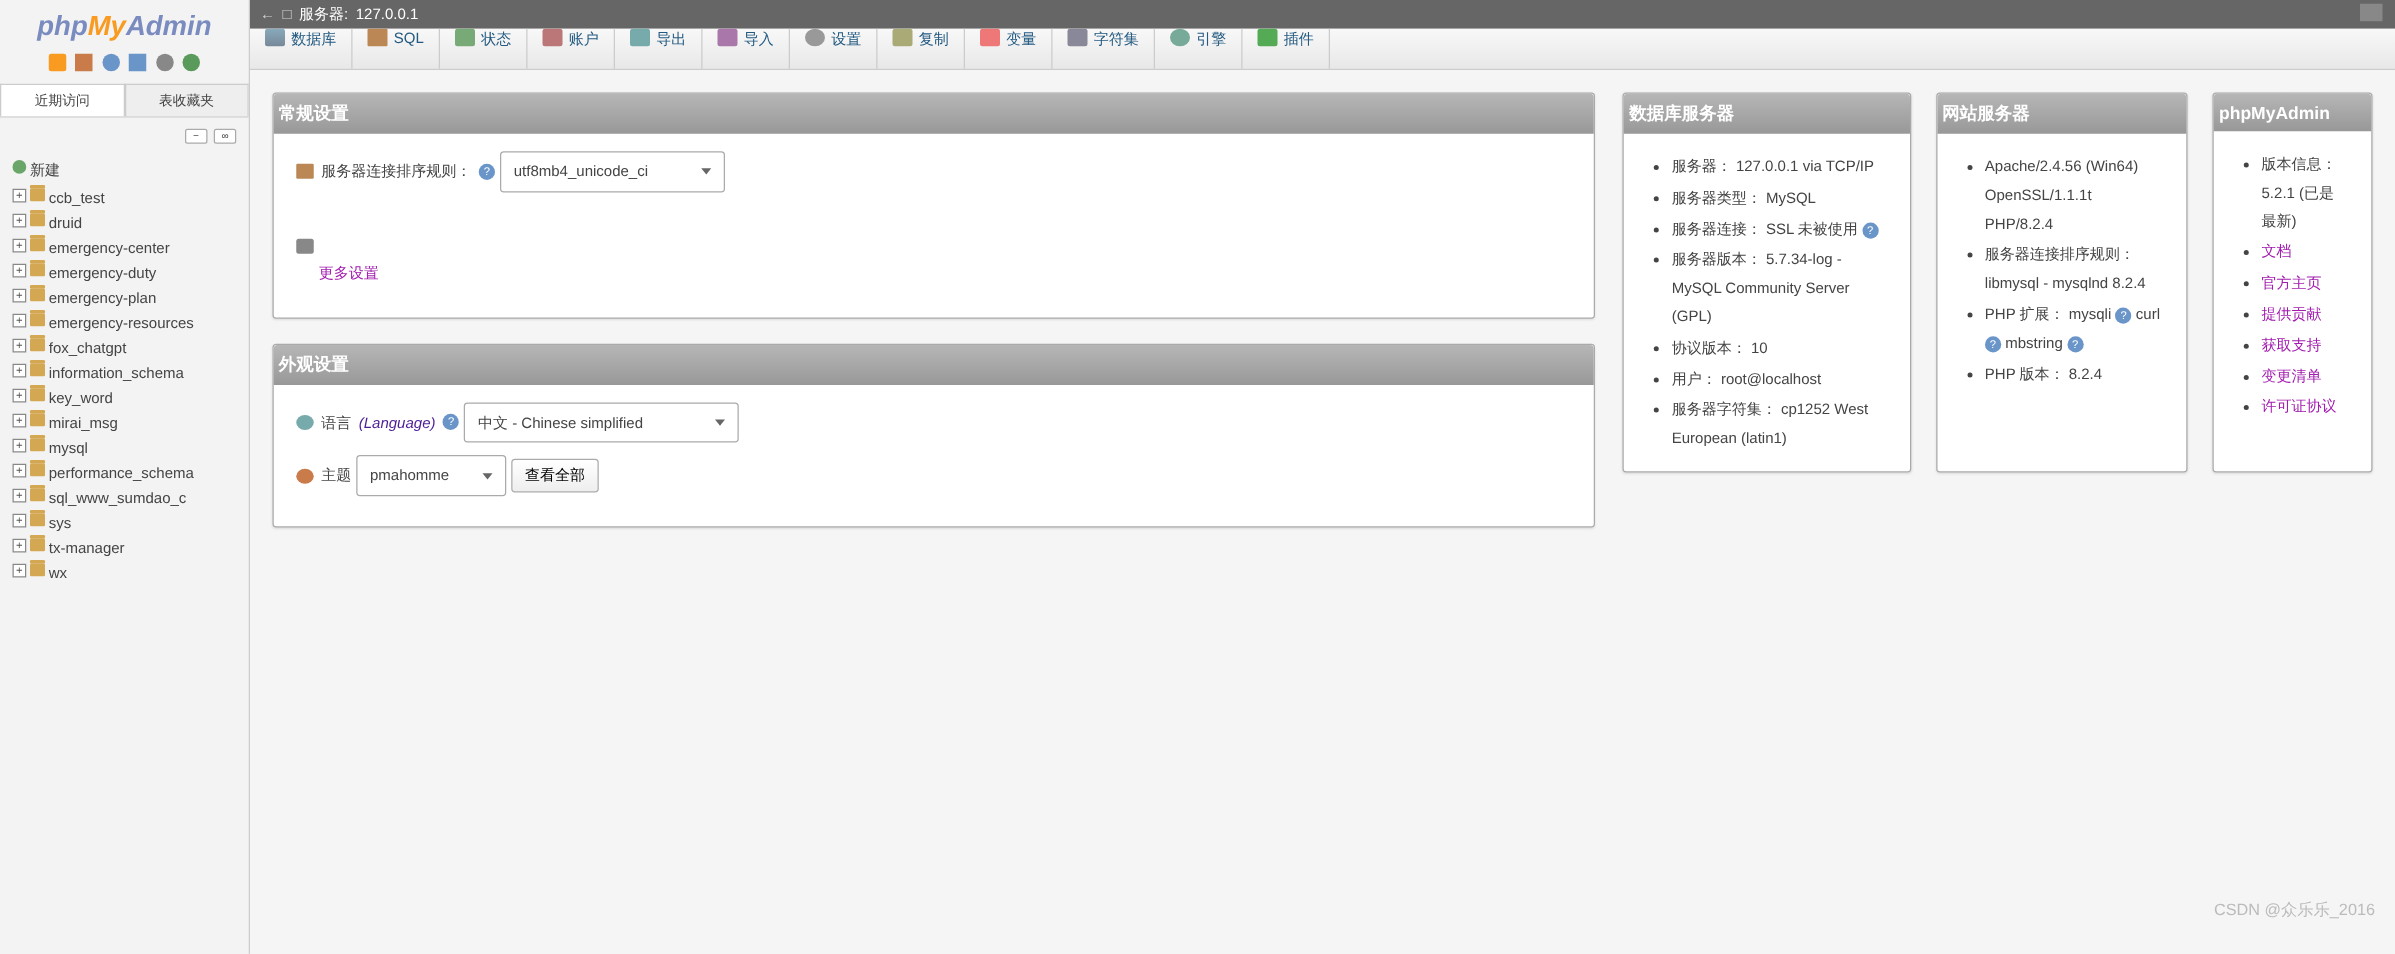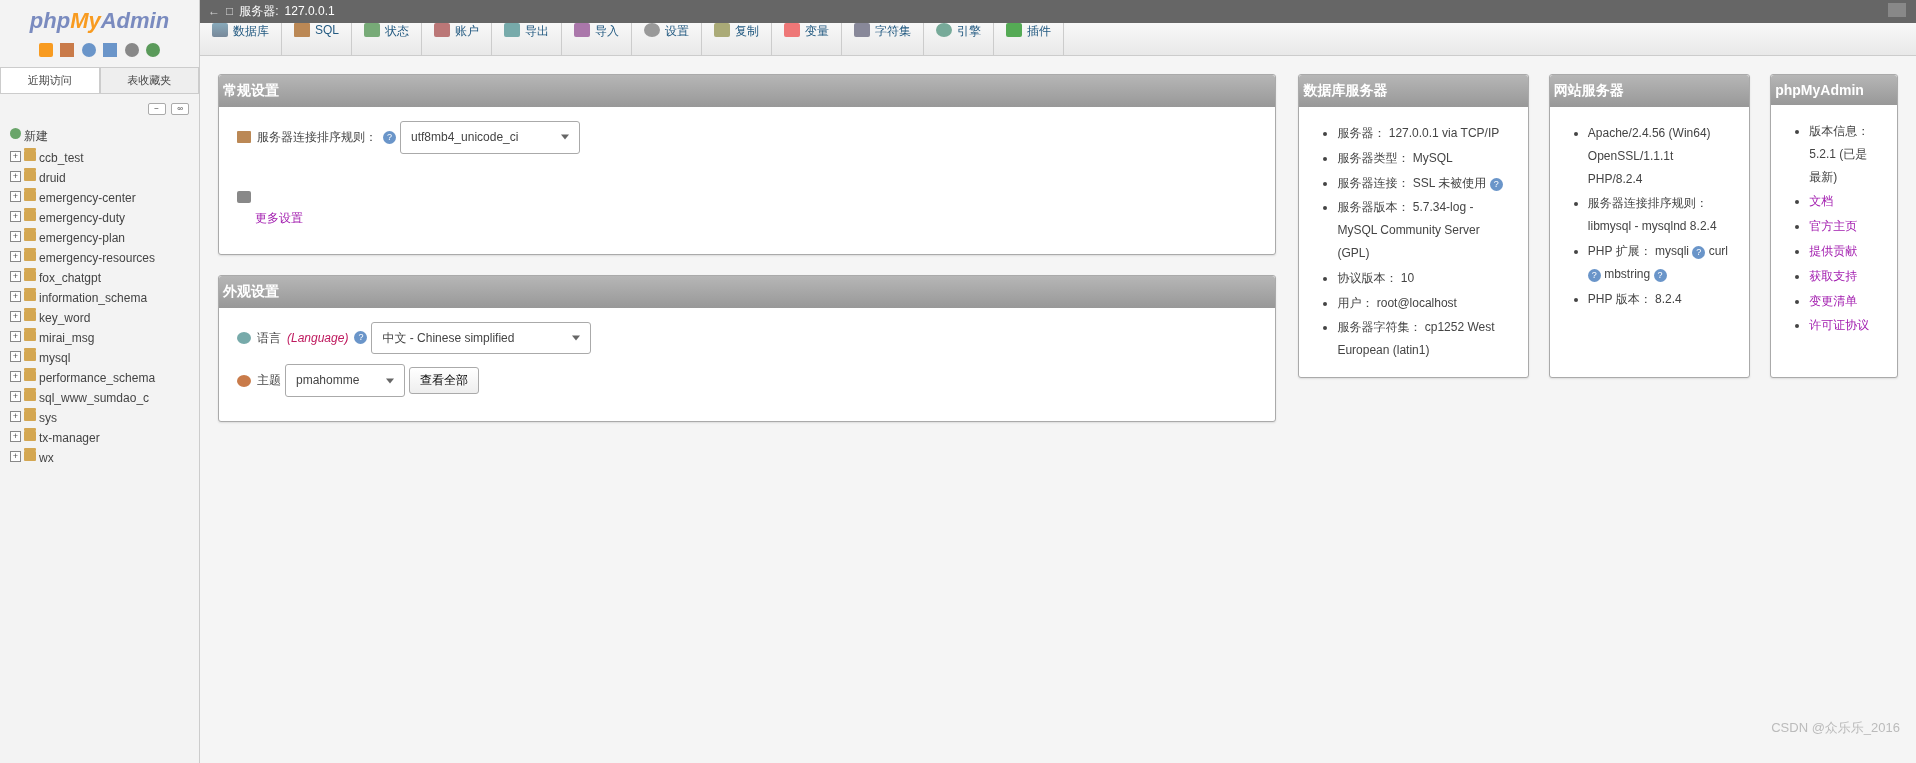--- a/index.html
+++ b/index.html
@@ -319,21 +319,21 @@
         </div>
       </div>
 
       <div class="panel">
         <div class="panel-header">外观设置</div>
         <div class="panel-body">
           <div class="form-row">
             <span class="form-label">
               <span class="small-icon si-lang"></span>
               <span>语言</span>
-              <em style="color:#be185d">(Language)</em>
+              <em style="color:#4c1d95">(Language)</em>
               <span class="help-icon">?</span>
             </span>
             <div class="select wider">
               <span>中文 - Chinese simplified</span>
             </div>
           </div>
           <div class="form-row">
             <span class="form-label">
               <span class="small-icon si-theme"></span>
               <span>主题</span>

